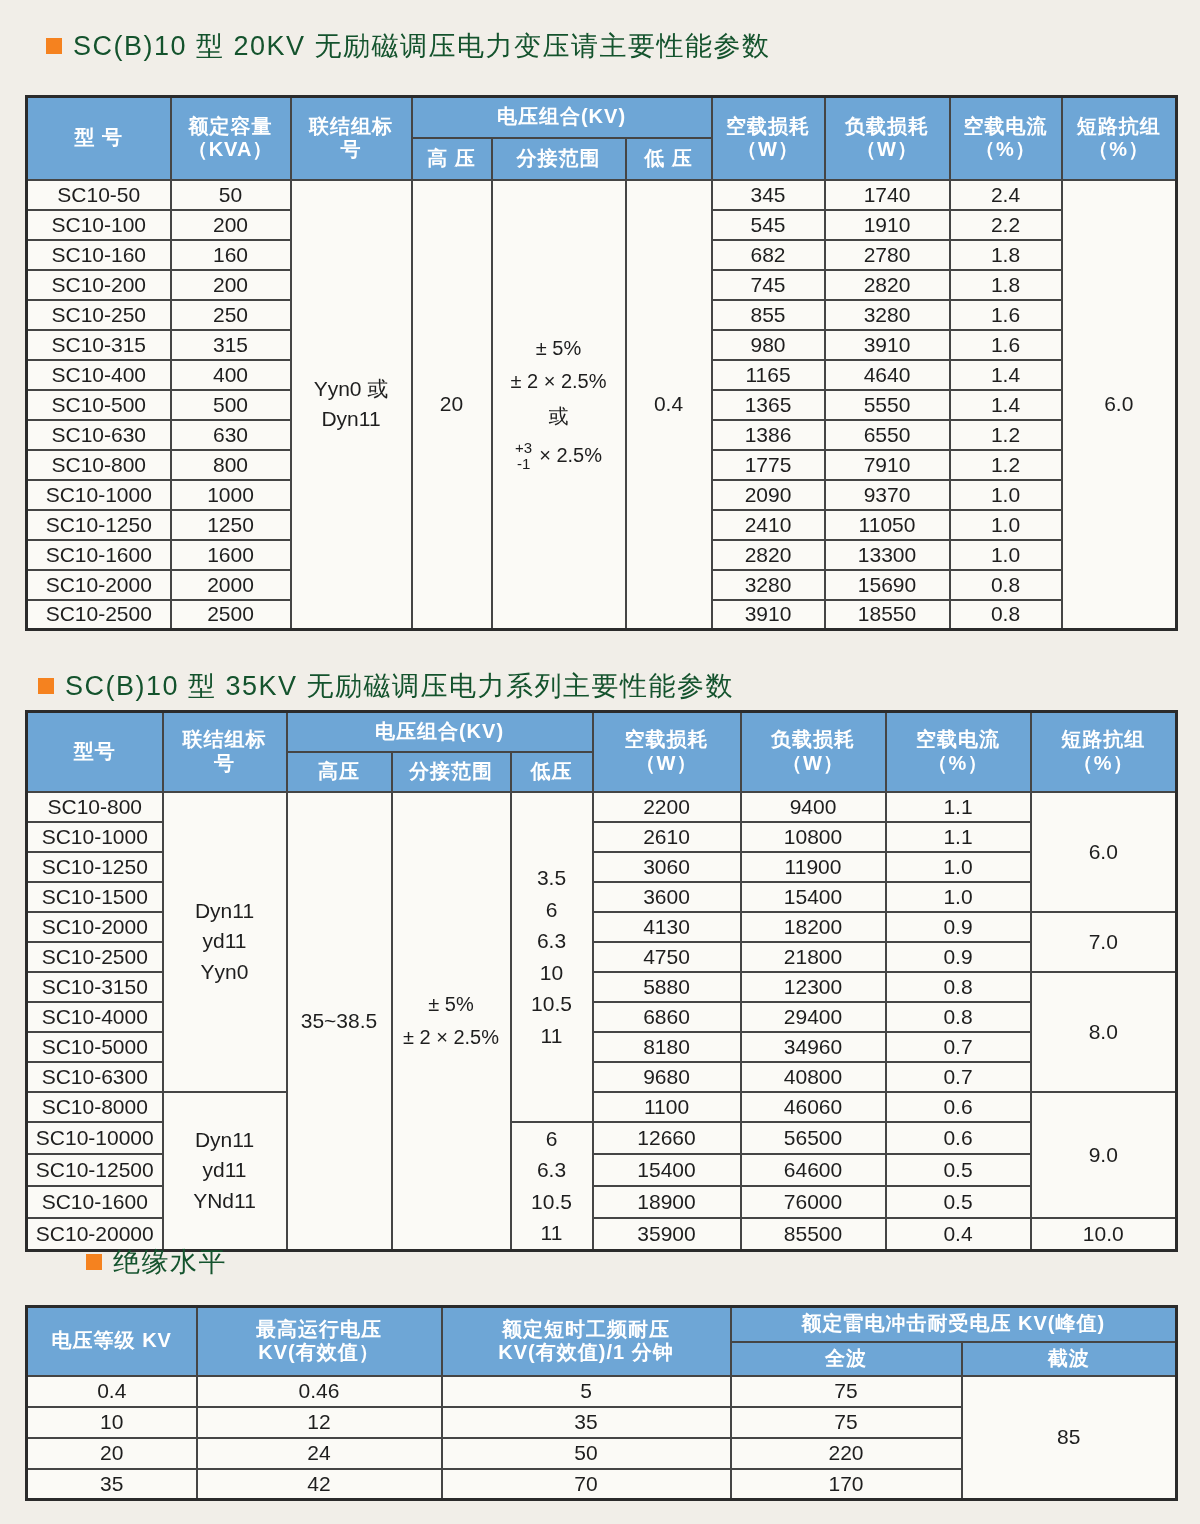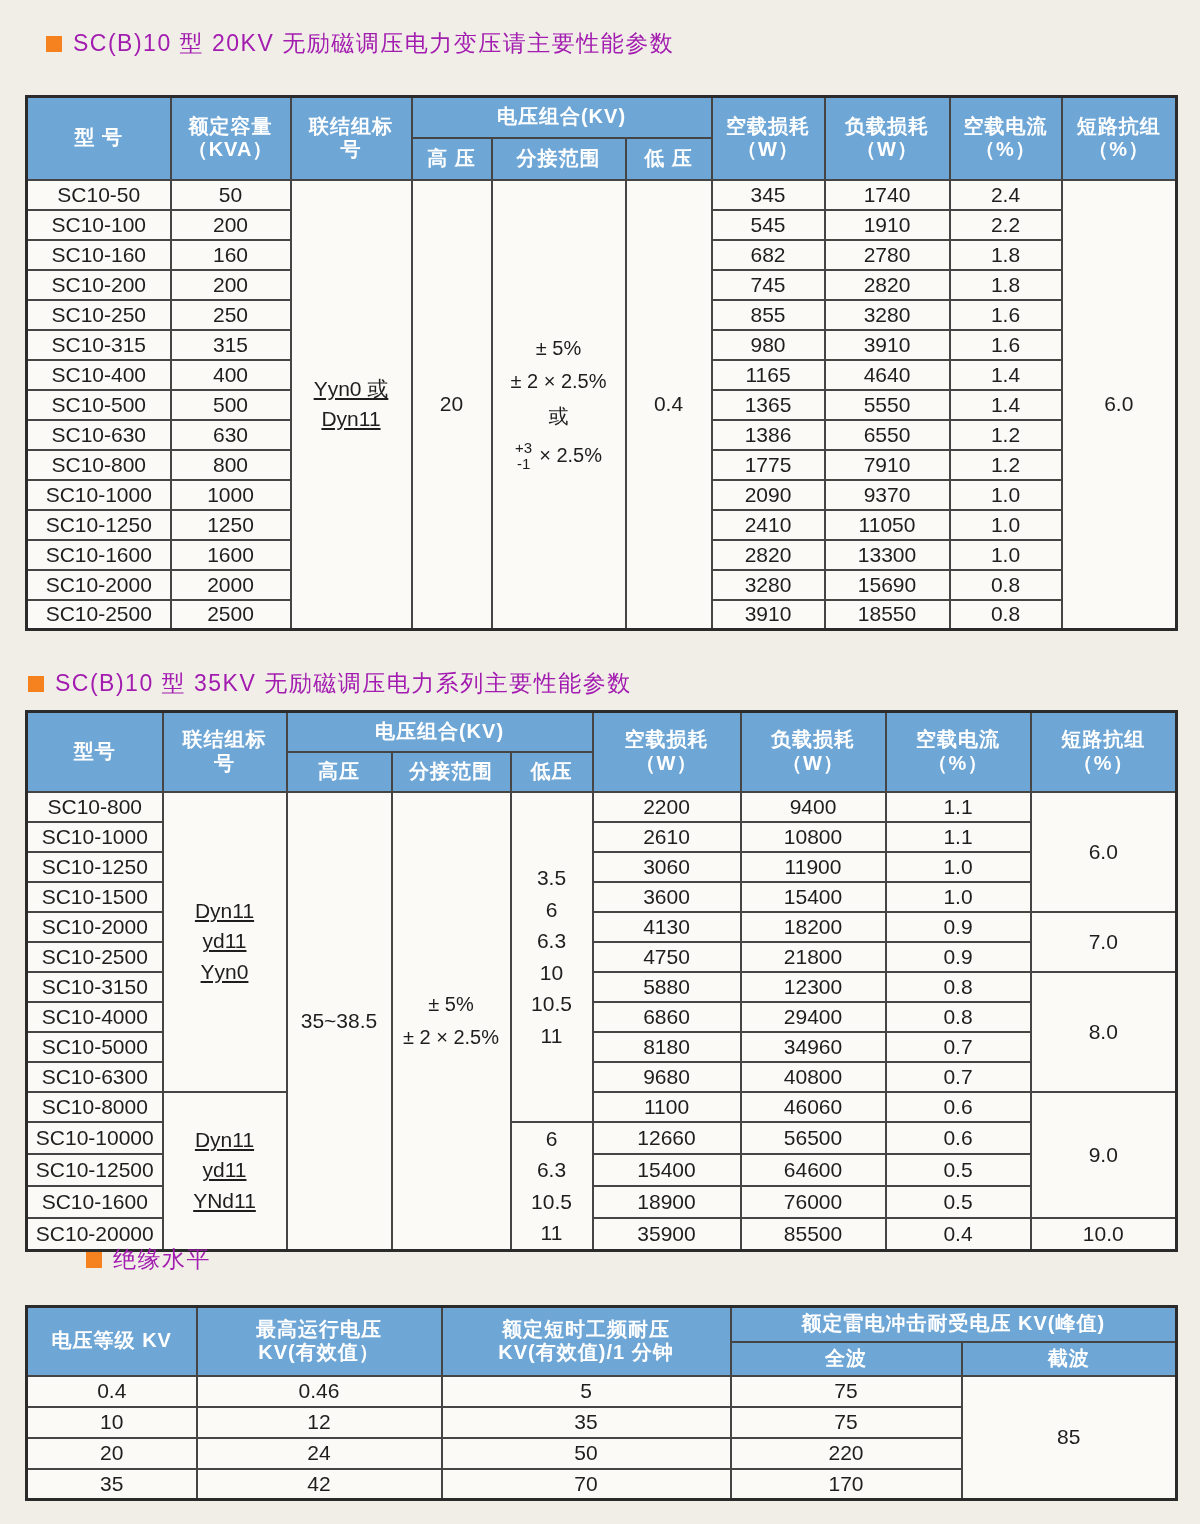--- a/index.html
+++ b/index.html
@@ -4,37 +4,37 @@
 <style>
   html,body{margin:0;padding:0;}
   body{
     width:1200px;height:1524px;position:relative;
     background:#f1eee8;
     font-family:"Liberation Sans","DejaVu Sans",sans-serif;
     color:#1e1e1e;
   }
   .title-row{position:absolute;display:flex;align-items:center;gap:11px;}
   .bullet{width:16px;height:16px;background:#f5821f;flex:0 0 auto;}
-  .title-text{font-size:23px;color:#a21caf;letter-spacing:1.5px;white-space:nowrap;}
+  .title-text{font-size:27px;color:#14532d;letter-spacing:1.5px;white-space:nowrap;}
 
   .tbl{
     border-collapse:collapse;table-layout:fixed;
     border:3px solid #2b2b2b;background:#fbfaf6;
     position:absolute;left:25px;width:1150px;
   }
   .tbl td{
     border:2px solid #454545;text-align:center;vertical-align:middle;
     font-size:21px;color:#1e1e1e;padding:0;overflow:hidden;
   }
   .tbl td.hd{
     background:#6ea6d6;color:#ffffff;font-size:20px;font-weight:bold;
     letter-spacing:1px;line-height:1.18;
   }
   .mc{background:#fbfaf6;}
-  .mline{line-height:1.45;text-decoration:underline;}
+  .mline{line-height:1.45;}
   .tapcell{display:flex;flex-direction:column;align-items:center;gap:10px;font-size:20px;}
   .tapfrac-row{display:flex;align-items:center;justify-content:center;}
   .frac{display:inline-flex;flex-direction:column;font-size:15px;line-height:1.05;margin-right:7px;text-align:center;}
   .lv-stack{line-height:1.5;font-size:21px;}
 </style>
 </head>
 <body>
 
 <div class="title-row" style="left:46px;top:28px;">
   <span class="bullet"></span>
@@ -211,21 +211,21 @@
   <tr style="height:30px">
         <td>SC10-2500</td>
         <td>2500</td>
         <td>3910</td>
         <td>18550</td>
         <td>0.8</td>
       </tr>
 </tbody>
   </table>
 
-<div class="title-row" style="left:28px;top:668px;">
+<div class="title-row" style="left:38px;top:668px;">
   <span class="bullet"></span>
   <span class="title-text">SC(B)10 型 35KV 无励磁调压电力系列主要性能参数</span>
 </div>
 
 <table class="tbl" style="top:710px;">
   <colgroup>
     <col style="width:136px">
       <col style="width:124px">
       <col style="width:105px">
     <col style="width:119px">

